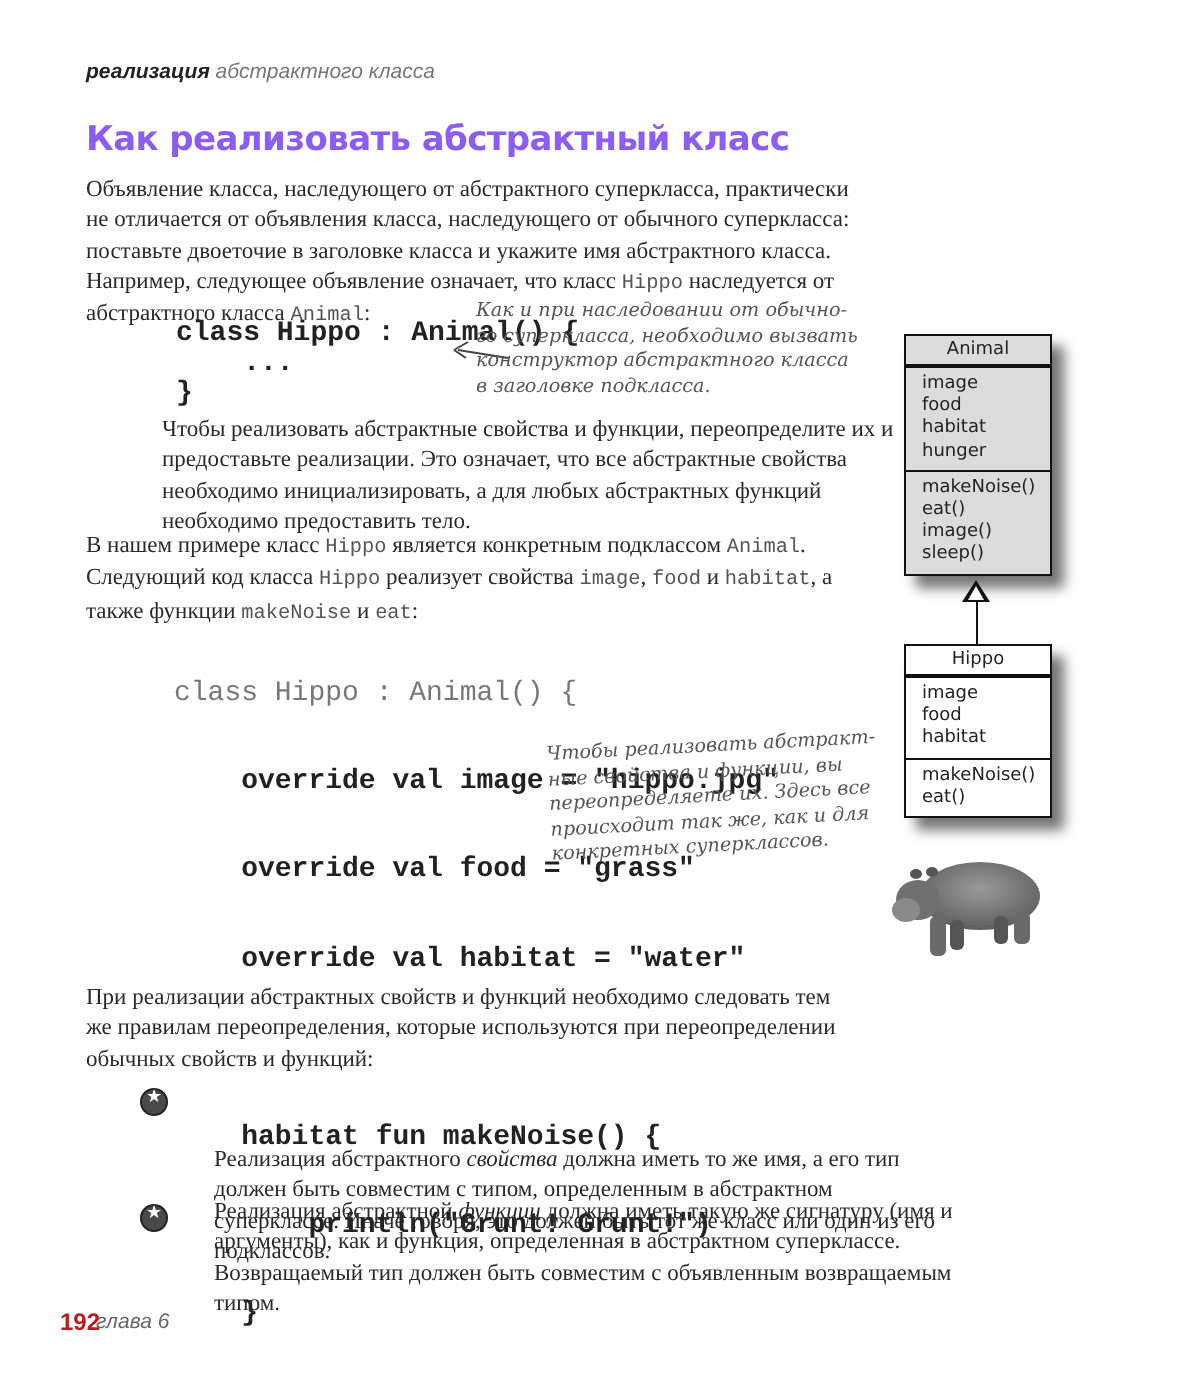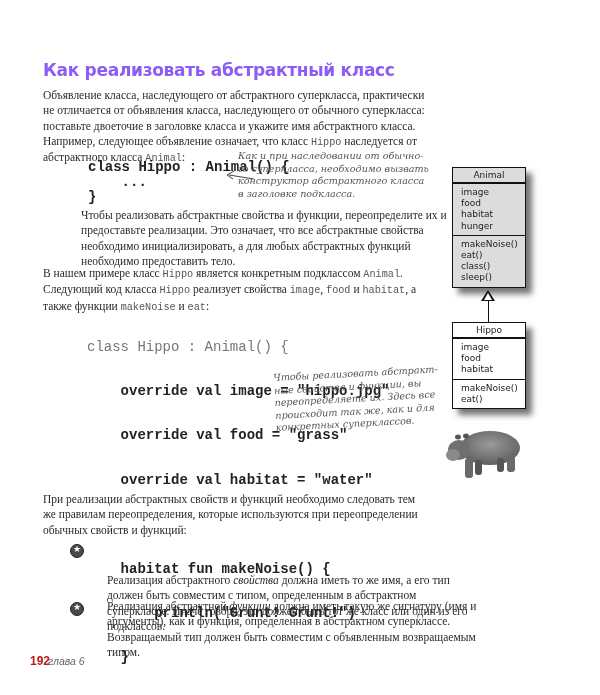--- a/index.html
+++ b/index.html
@@ -32,20 +32,24 @@
   .bp { position:absolute; left:107px; width:370px; margin:0; }
   .em { font-style:italic; }
   .footer-num { position:absolute; left:30px; top:654px; font-family:"Liberation Sans", sans-serif; font-weight:bold; font-size:12px; color:#b91c1c; }
   .footer-ch { position:absolute; left:48px; top:655px; font-family:"Liberation Sans", sans-serif; font-style:italic; font-size:10.5px; color:#666; }
 </style>
 </head>
 <body>
 
 <div class="page">
 
+  <div class="running-head">
+    <b>реализация</b>
+    <span class="rh-light">абстрактного класса</span>
+  </div>
 
   <div class="title">Как реализовать абстрактный класс</div>
 
   <p class="p serif" style="top:88px; width:385px;"><span>Объявление класса, наследующего от абстрактного суперкласса, практически не отличается от объявления класса, наследующего от обычного суперкласса: поставьте двоеточие в заголовке класса и укажите имя абстрактного класса. Например, следующее объявление означает, что класс </span><span class="mono">Hippo</span><span> наследуется от абстрактного класса </span><span class="mono">Animal</span><span>:</span></p>
 
   <div class="code b" style="left:88px; top:160px; font-weight:bold;"><div>class Hippo : Animal() {</div><div>    ...</div><div>}</div></div>
 
   <svg style="position:absolute; left:225px; top:170px;" width="30" height="14">
     <path d="M29 9 L4 5" stroke="#444" stroke-width="1" fill="none"></path>
     <path d="M2 5 L9 1 M2 5 L8 9" stroke="#444" stroke-width="1" fill="none"></path>
@@ -85,21 +89,21 @@
     <div class="hdr">Animal</div>
     <div class="sec">
       <div>image</div>
       <div>food</div>
       <div>habitat</div>
       <div>hunger</div>
     </div>
     <div class="sec">
       <div>makeNoise()</div>
       <div>eat()</div>
-      <div>class()</div>
+      <div>image()</div>
       <div>sleep()</div>
     </div>
   </div>
 
   <div class="arrow-line"></div>
   <div class="arrow-head"></div>
   <div class="arrow-head-inner"></div>
 
   <div class="uml hippo">
     <div class="hdr">Hippo</div>

